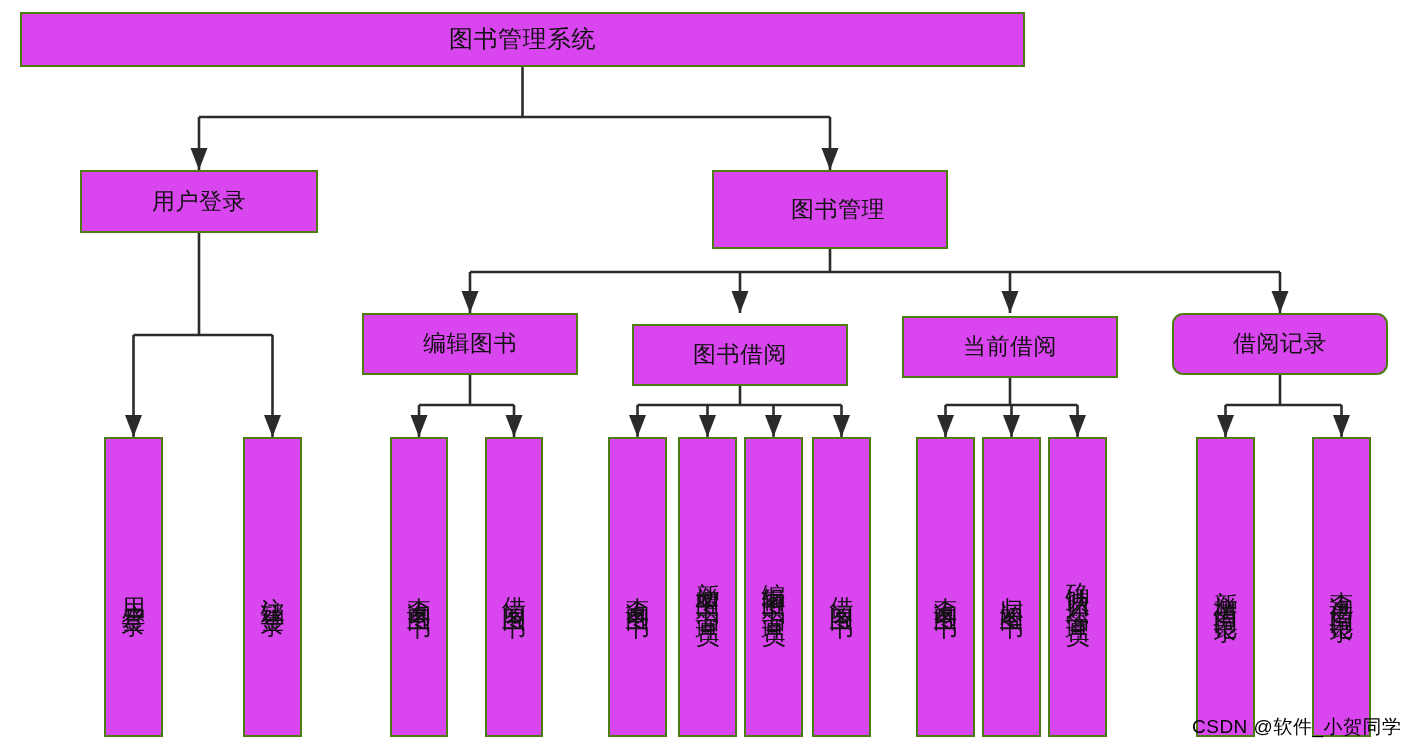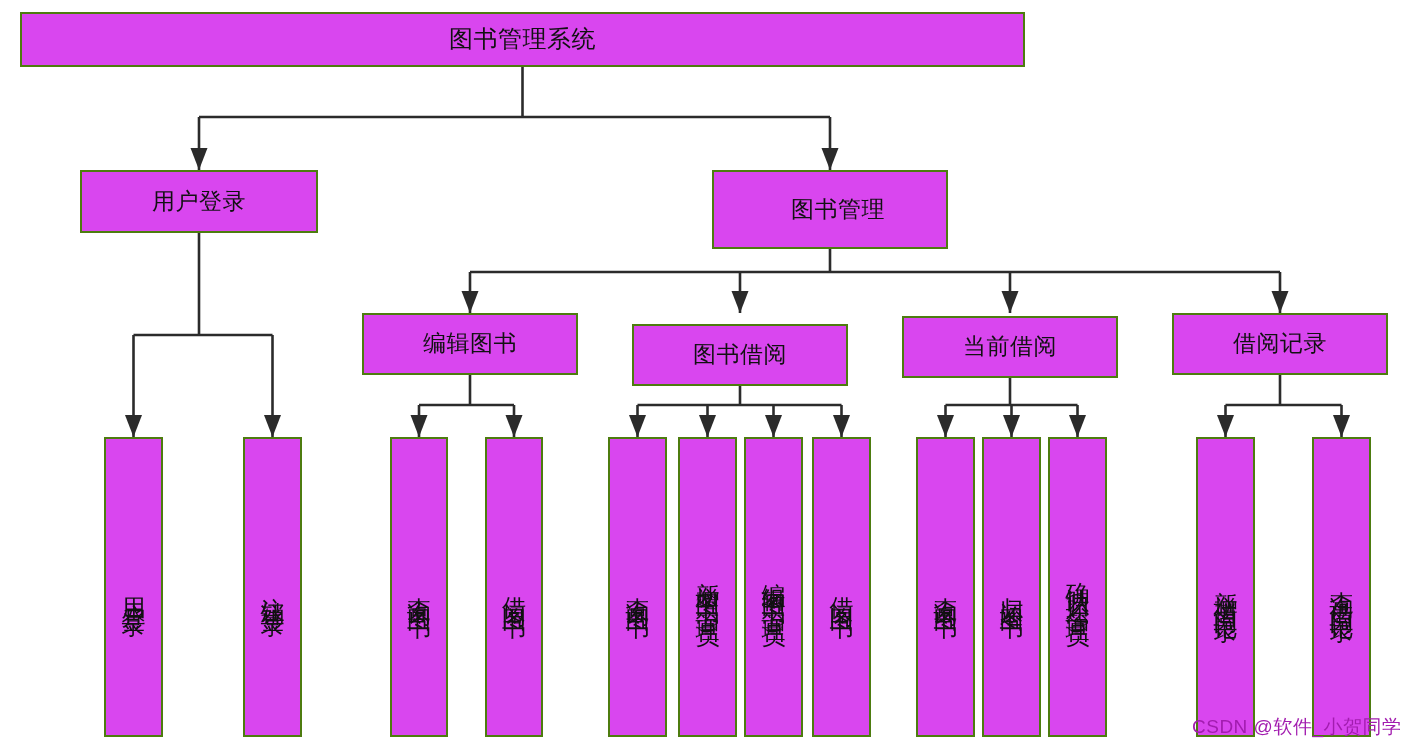--- a/index.html
+++ b/index.html
@@ -60,21 +60,21 @@
     writing-mode: vertical-rl;
     text-orientation: upright;
     font-size: 24px;
     letter-spacing: 6px;
     line-height: 1;
   }
   .watermark {
     position: absolute;
     font-family: "Liberation Sans", sans-serif;
     font-size: 19px;
-    color: #a21caf;
+    color: #000000;
     white-space: nowrap;
     letter-spacing: 0.5px;
   }
 </style>
 </head>
 <body>
 
 <div id="diagram-root">
   <svg class="connectors" viewBox="0 0 1405 747" width="1405" height="747" aria-hidden="true">
       <line x1="522.5" y1="67" x2="522.5" y2="117" stroke="#2b2b2b" stroke-width="2.6"></line>
@@ -142,21 +142,21 @@
       </div>
       <div class="node horiz" style="left: 362px; top: 313px; width: 216px; height: 62px;">
         <span class="label">编辑图书</span>
       </div>
       <div class="node horiz" style="left: 632px; top: 313px; width: 216px; height: 62px; margin-top: 11px;">
         <span class="label">图书借阅</span>
       </div>
       <div class="node horiz" style="left: 902px; top: 316px; width: 216px; height: 62px;">
         <span class="label">当前借阅</span>
       </div>
-      <div class="node horiz" style="left: 1172px; top: 313px; width: 216px; height: 62px;">
+      <div class="node horiz" style="left: 1172px; top: 313px; width: 216px; height: 62px; border-radius: 11px;">
         <span class="label">借阅记录</span>
       </div>
       <div class="node vert" style="left: 104px; top: 437px; width: 59px; height: 300px;">
         <span class="label">用户登录</span>
       </div>
       <div class="node vert" style="left: 243px; top: 437px; width: 59px; height: 300px;">
         <span class="label">注销登录</span>
       </div>
       <div class="node vert" style="left: 390px; top: 437px; width: 58px; height: 300px;">
         <span class="label">查询图书</span>

